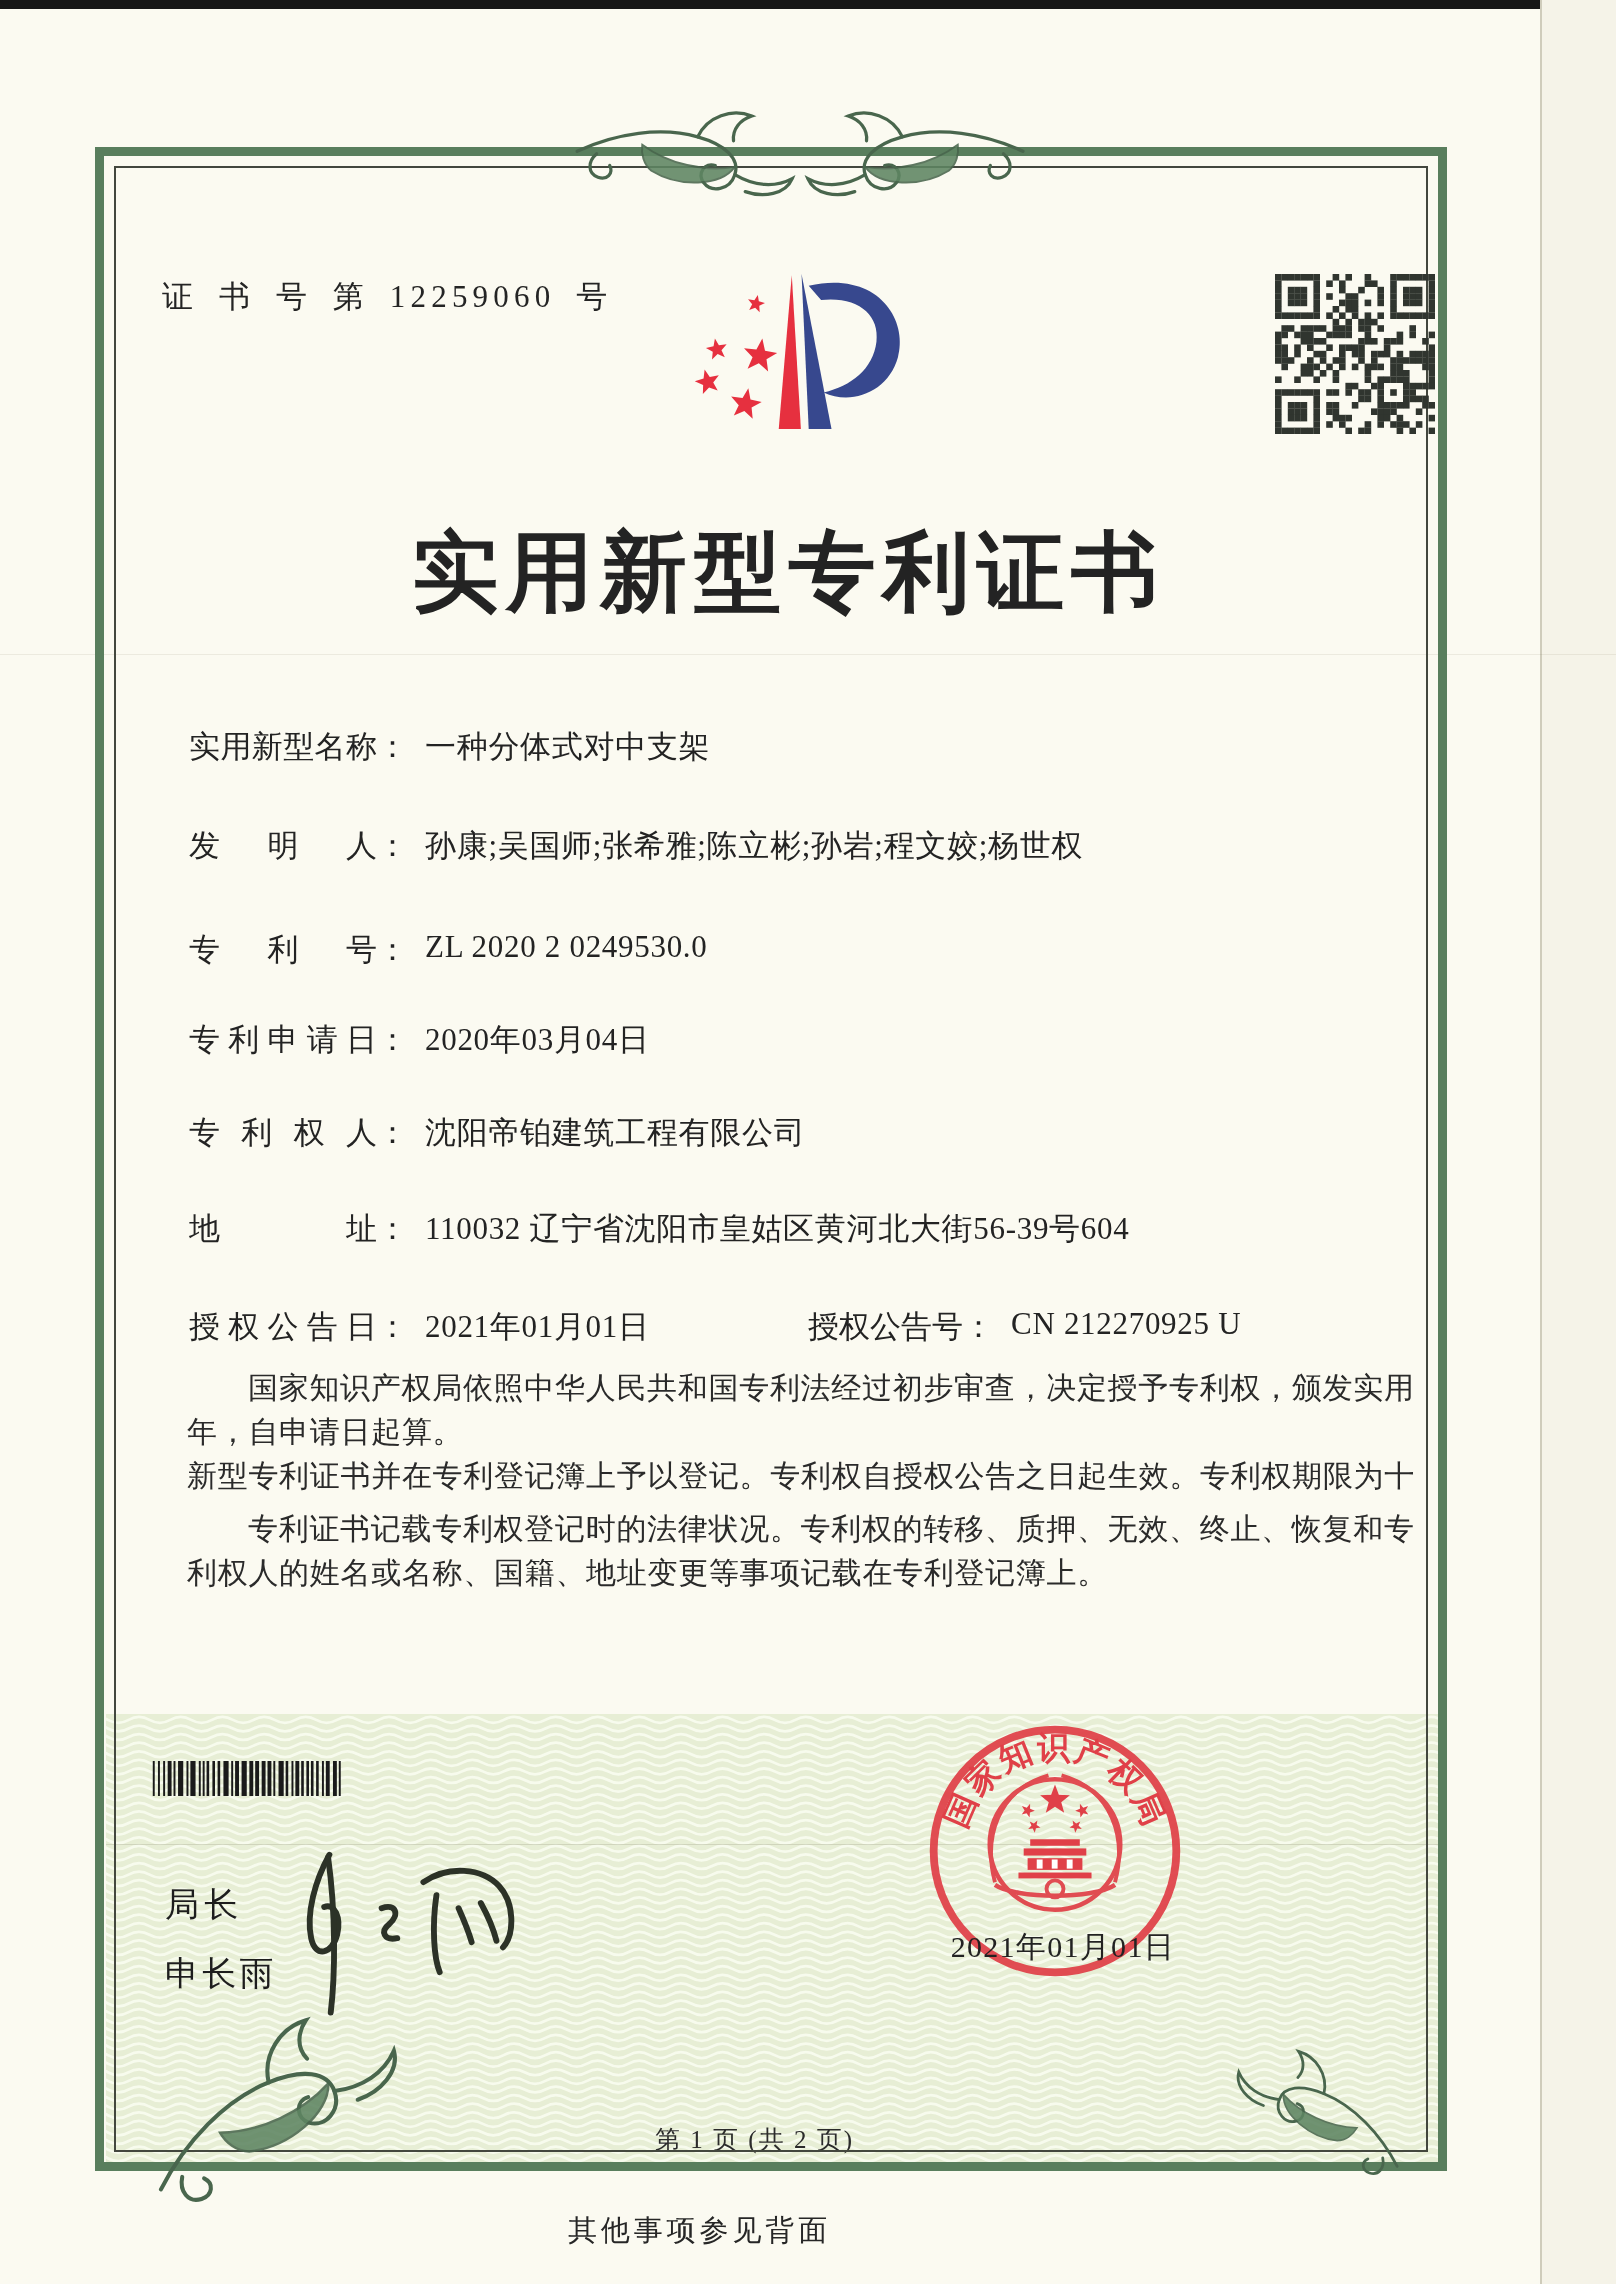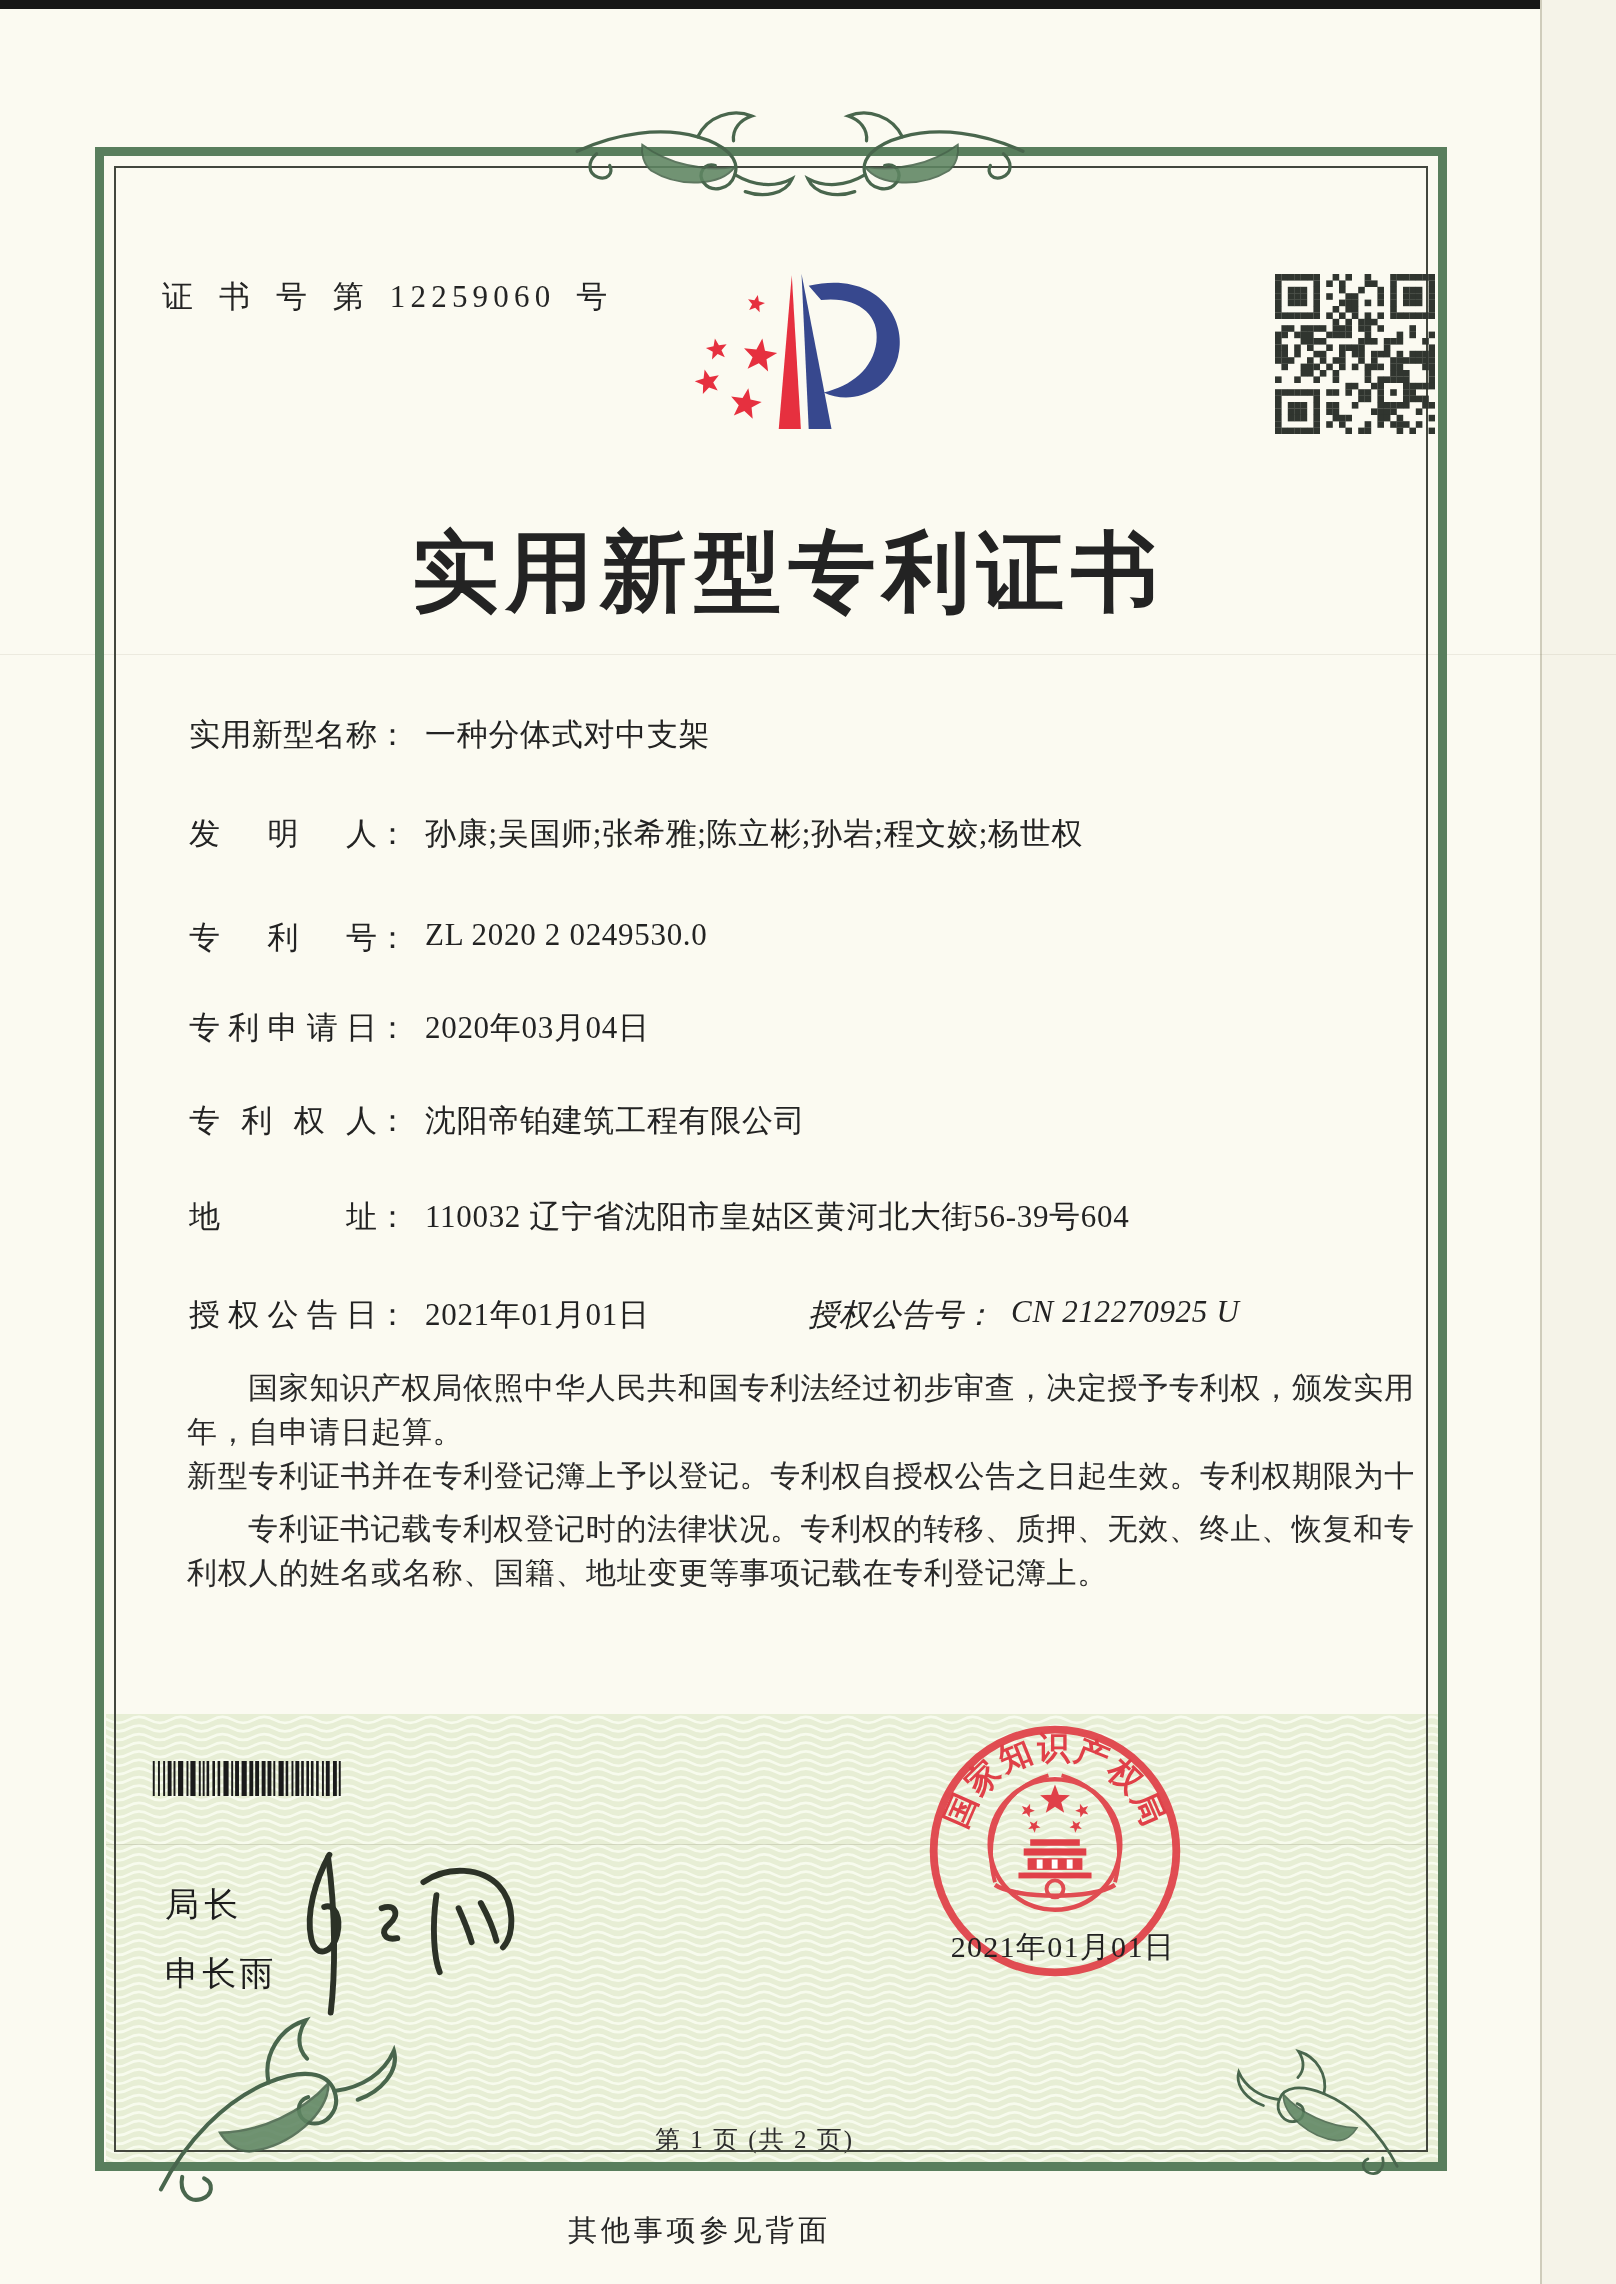--- a/index.html
+++ b/index.html
@@ -14,26 +14,26 @@
                border:9.8px solid #597e5d;}
   .frame-inner{position:absolute;left:114px;top:166px;width:1310px;height:1982px;
                border:2.6px solid #43473e;}
   
   .cert-no{position:absolute;left:162px;top:276px;font-size:31px;letter-spacing:5.2px;word-spacing:7.8px;color:#242424;}
   .logo{position:absolute;left:683px;top:258px;}
   .qr{position:absolute;left:1275px;top:274px;}
   .doc-title{position:absolute;left:130px;top:514px;width:1317px;text-align:center;
              font-size:87px;font-weight:700;letter-spacing:7.2px;color:#232323;white-space:nowrap;}
   
-  .row{position:absolute;left:189px;font-size:31px;color:#232323;white-space:nowrap;}
+  .row{position:absolute;left:189px;font-size:31px;color:#232323;white-space:nowrap;margin-top:12px;}
   .lbl{display:inline-block;width:188px;text-align:justify;text-align-last:justify;vertical-align:top;}
   .colon{display:inline-block;vertical-align:top;}
   .val{display:inline-block;margin-left:17px;vertical-align:top;letter-spacing:0.7px;}
   .val2{position:absolute;left:236px;top:43px;letter-spacing:0.7px;}
-  .grant2{position:absolute;left:619px;top:0;font-style:italic;}
+  .grant2{position:absolute;left:619px;top:0;}
   
   .body-text{position:absolute;left:187px;top:1366px;width:1245px;font-size:30px;line-height:44px;color:#2a2a2a;}
   .body-text .line{white-space:nowrap;letter-spacing:0.7px;}
   .body-text .indent{text-indent:61px;}
   .para2{margin-top:9px;}
   
   .guilloche{position:absolute;left:106px;top:1714px;width:1332px;height:448px;background:#e7eed5;overflow:hidden;}
   .g-crease{position:absolute;left:0;top:130px;width:1332px;height:1.3px;background:rgba(90,90,60,.16);}
   .barcode{position:absolute;left:46px;top:47px;}
   .sig-title{position:absolute;left:59px;top:168px;font-family:"Liberation Sans",sans-serif;

